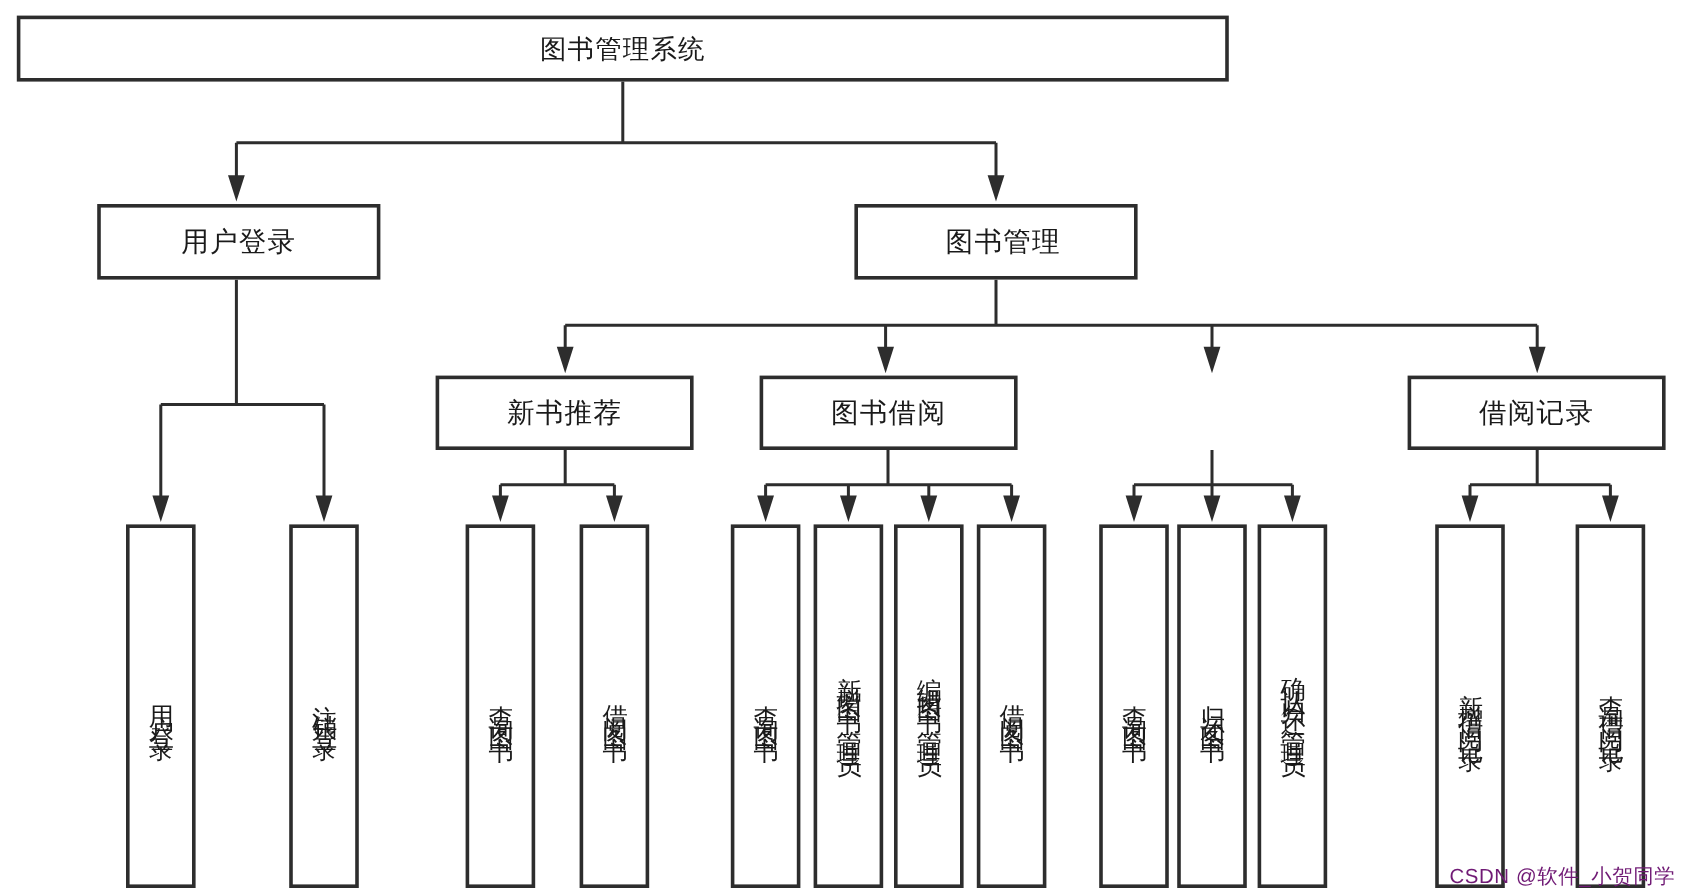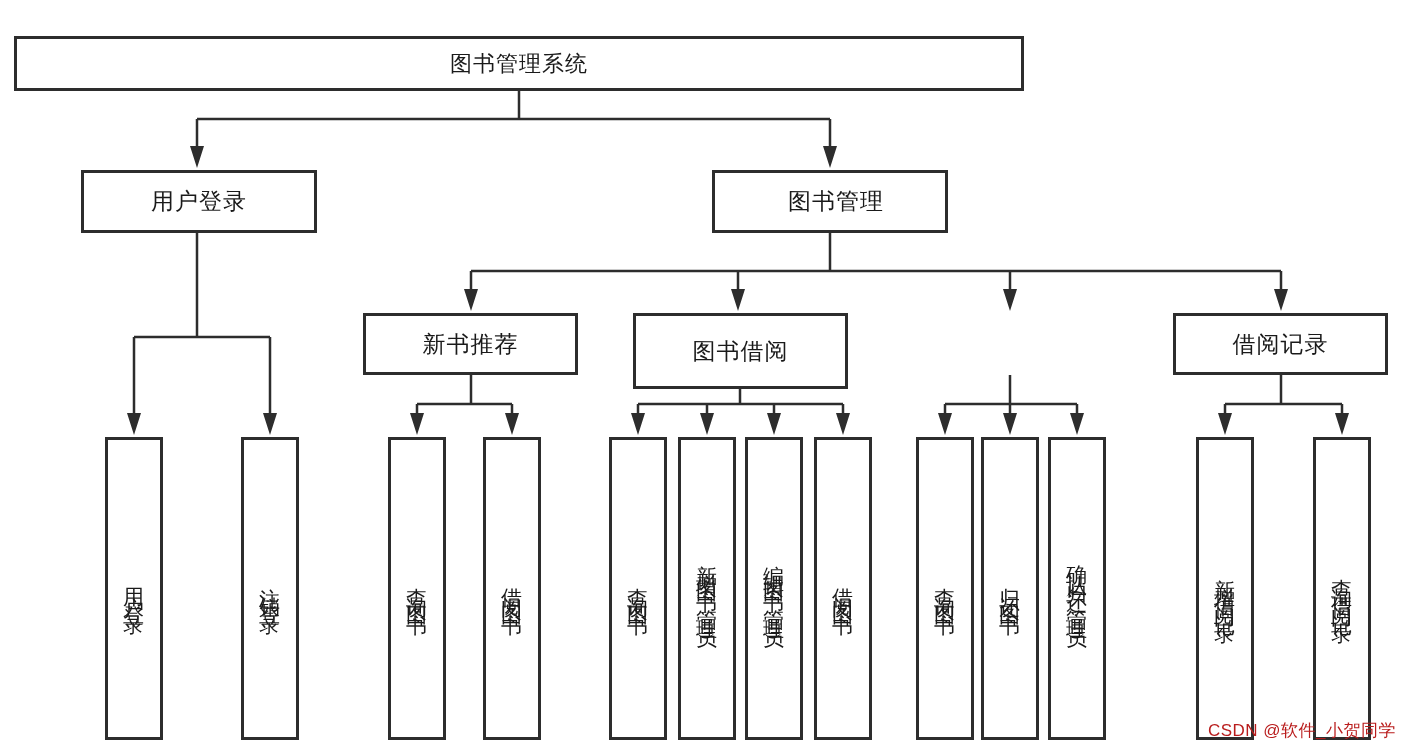--- a/index.html
+++ b/index.html
@@ -40,21 +40,21 @@
     line-height: 1;
     white-space: nowrap;
     color: #1a1a1a;
   }
   .watermark {
     position: absolute;
     right: 9px;
     bottom: 5px;
     font-size: 17px;
     letter-spacing: 0.5px;
-    color: #b91c1c;
+    color: #701a75;
     white-space: nowrap;
     z-index: 5;
   }
 </style>
 </head>
 <body>
 
 <div class="canvas">
 
   <svg class="connectors" viewBox="0 0 1405 747" xmlns="http://www.w3.org/2000/svg">
@@ -69,27 +69,27 @@
 
     <path d="M190 146H204L197 168Z M823 146H837L830 168Z
              M127 413H141L134 435Z M263 413H277L270 435Z
              M464 289H478L471 311Z M731 289H745L738 311Z M1003 289H1017L1010 311Z M1274 289H1288L1281 311Z
              M410 413H424L417 435Z M505 413H519L512 435Z
              M631 413H645L638 435Z M700 413H714L707 435Z M767 413H781L774 435Z M836 413H850L843 435Z
              M938 413H952L945 435Z M1003 413H1017L1010 435Z M1070 413H1084L1077 435Z
              M1218 413H1232L1225 435Z M1335 413H1349L1342 435Z" fill="#2d2d2d" stroke="none"></path>
   </svg>
 
-  <div class="box hbox root-box" style="left:14px; top:13px; width:1010px; height:55px;margin-top:23px;">图书管理系统</div>
+  <div class="box hbox root-box" style="left:14px; top:13px; width:1010px; height:55px;">图书管理系统</div>
 
   <div class="box hbox" style="left:81px; top:170px; width:236px; height:63px;">用户登录</div>
   <div class="box hbox" style="left:712px; top:170px; width:236px; height:63px;padding-left:12px;">图书管理</div>
 
   <div class="box hbox" style="left:363px; top:313px; width:215px; height:62px;">新书推荐</div>
-  <div class="box hbox" style="left:633px; top:313px; width:215px; height:76px;">图书借阅</div>
+  <div class="box hbox" style="left:633px; top:313px; width:215px; height:62px;">图书借阅</div>
   <div class="box hbox" style="left:1173px; top:313px; width:215px; height:62px;">借阅记录</div>
 
   <div class="box" style="left:105px; top:437px; width:58px; height:303px;">
     <span class="vtext">用户登录</span>
   </div>
   <div class="box" style="left:241px; top:437px; width:58px; height:303px;">
     <span class="vtext">注销登录</span>
   </div>
 
   <div class="box" style="left:388px; top:437px; width:58px; height:303px;">

